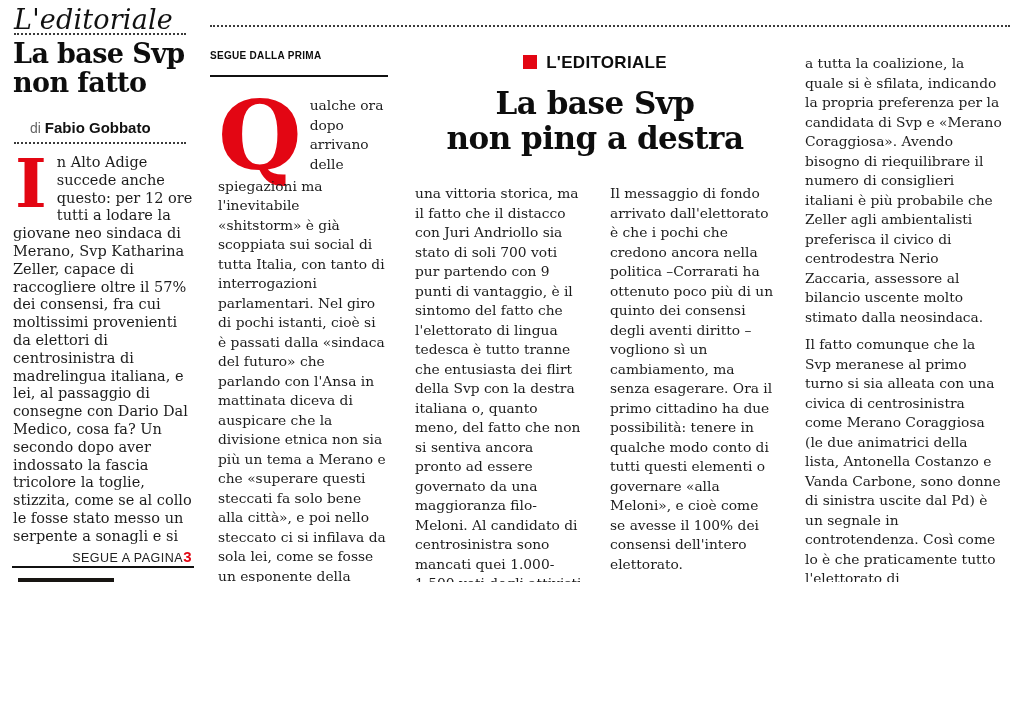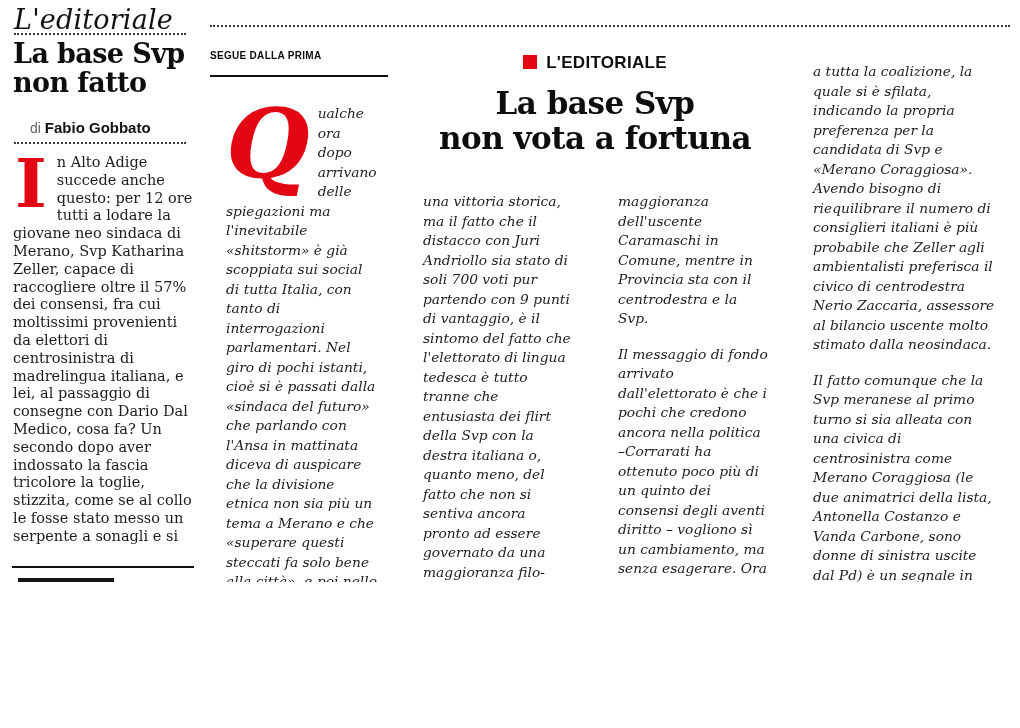--- a/index.html
+++ b/index.html
@@ -32,21 +32,21 @@
   .logo .sq{position:absolute;background:#fdc300;}
   .logo .il{position:absolute;left:7px;bottom:4px;color:#7dd3fc;
             font-family:"Liberation Sans", sans-serif;font-weight:bold;font-size:33px;line-height:33px;font-style:italic;}
   .logo .tiny{position:absolute;left:49px;top:44px;width:30px;height:28px;
               background:repeating-linear-gradient(to bottom,#fdc300 0 3px,transparent 3px 6px);}
 
   
   .kicker{font-family:"Liberation Sans", sans-serif;font-weight:bold;font-size:10px;
           letter-spacing:0.3px;color:#0d0d0d;}
   .news-col{font-size:13.8px;line-height:19.5px;text-align:left;overflow:hidden;}
-  .news-col p{margin:16px;font-style:italic;}
+  .news-col p{margin:8px;}
 
   
   .ed-label{font-family:"Liberation Sans", sans-serif;font-weight:bold;font-size:17px;
             letter-spacing:0.3px;color:#0d0d0d;text-align:center;}
   .ed-label .marker{display:inline-block;width:14px;height:14px;background:#e30613;
                     margin-right:9px;vertical-align:-1px;}
   .ed-headline{font-weight:bold;font-size:31px;line-height:35px;letter-spacing:-0.5px;
                color:#0d0d0d;text-align:center;}
 </style>
 </head>
@@ -67,20 +67,23 @@
     <b>Fabio Gobbato</b>
   </div>
   <div class="abs dotted" style="left:14px;top:142px;width:172px;"></div>
 
   <div class="abs side-body" style="left:13px;top:154px;width:185px;height:392px;overflow:hidden;">
     <p style="margin:0;">
       <span class="dc dc-i">I</span><span>n Alto Adige succede anche questo: per 12 ore tutti a lodare la giovane neo sindaca di Merano, Svp Katharina Zeller, capace di raccogliere oltre il 57% dei consensi, fra cui moltissimi provenienti da elettori di centrosinistra di madrelingua italiana, e lei, al passaggio di consegne con Dario Dal Medico, cosa fa? Un secondo dopo aver indossato la fascia tricolore la toglie, stizzita, come se al collo le fosse stato messo un serpente a sonagli e si prende il rimbrotto dal primo cittadino uscente «Questa devi metterla», le dice in modo piuttosto brusco, ma lei sorride disinvolta e va oltre. Il video diventa virale nel giro di pochi istanti.</span>
     </p>
   </div>
 
+  <div class="abs continuation" style="left:14px;top:548px;width:178px;">
+    <span>SEGUE A PAGINA</span><span class="pg">3</span>
+  </div>
   <div class="abs solid-rule" style="left:12px;top:566px;width:182px;height:2px;"></div>
 
   <div class="abs logo" style="left:18px;top:578px;">
     <div class="sq" style="left:18px;top:13px;width:17px;height:18px;"></div>
     <div class="sq" style="left:41px;top:13px;width:42px;height:18px;"></div>
     <div class="sq" style="left:41px;top:31px;width:17px;height:52px;"></div>
     <div class="tiny"></div>
     <div class="il">il</div>
   </div>
   <div class="abs page-num" style="left:134px;top:626px;">3</div>
@@ -97,30 +100,29 @@
       <span class="dc dc-q">Q</span><span>ualche ora dopo arrivano delle spiegazioni ma l'inevitabile «shitstorm» è già scoppiata sui social di tutta Italia, con tanto di interrogazioni parlamentari. Nel giro di pochi istanti, cioè si è passati dalla «sindaca del futuro» che parlando con l'Ansa in mattinata diceva di auspicare che la divisione etnica non sia più un tema a Merano e che «superare questi steccati fa solo bene alla città», e poi nello steccato ci si infilava da sola lei, come se fosse un esponente della destra tedesca più destra (forse evitabili i riferimenti del giorno successivo alla reazione istintiva ad un'«aggressione machista», visto che in un audio dice che il tricolore proprio non le piace). L'Alto Adige, insomma, è quel luogo magico in cui basta un niente per salire a bordo della Delorean di Marty McFly, fare un salto indietro di 40-50 anni, perdere il senso del tempo, e poi non rendersi conto se si tornati al 2025 o si è ancora nel 1985. Al netto della «shit» pestata da Zeller, che potrebbe anche portarle fortuna, comunque, l'esito della tornata elettorale nei due comuni più grandi dell'Alto Adige riserva diversi spunti di riflessione.</span>
     </p>
 
   </div>
 
   <div class="abs ed-label" style="left:405px;top:53px;width:380px;">
     <span class="marker"></span><span>L'EDITORIALE</span>
   </div>
   <div class="abs ed-headline" style="left:378px;top:86px;width:434px;">
     <div>La base Svp</div>
-    <div>non vota a fortuna</div>
+    <div>non ping a destra</div>
   </div>
 
   <div class="abs news-col" style="left:407px;top:176px;width:183px;height:516px;">
     <p>una vittoria storica, ma il fatto che il distacco con Juri Andriollo sia stato di soli 700 voti pur partendo con 9 punti di vantaggio, è il sintomo del fatto che l'elettorato di lingua tedesca è tutto tranne che entusiasta dei flirt della Svp con la destra italiana o, quanto meno, del fatto che non si sentiva ancora pronto ad essere governato da una maggioranza filo-Meloni. Al candidato di centrosinistra sono mancati quei 1.000-1.500 voti degli attivisti delle lobby economiche che avevano indicato la preferenza per Corrarati (artigiani dell'associazione in lingua tedesca Lvh, albergatori dell'Hgv. commercianti e contadini), ma è andato il grosso del voto di base della Stella alpina. Un segnale non da poco per i vertici della Volkspartei, che verrà però sicuramente ignorato nella speranza di portare a casa la riforma dell'autonomia nel doppio ping pong tra i due rami del Parlamento.</p>
 
   </div>
 
   <div class="abs news-col" style="left:602px;top:176px;width:183px;height:516px;">
-    <p>maggioranza dell'uscente Caramaschi in Comune, mentre in Provincia sta con il centrodestra e la Svp.</p>
     <p>Il messaggio di fondo arrivato dall'elettorato è che i pochi che credono ancora nella politica –Corrarati ha ottenuto poco più di un quinto dei consensi degli aventi diritto – vogliono sì un cambiamento, ma senza esagerare. Ora il primo cittadino ha due possibilità: tenere in qualche modo conto di tutti questi elementi o governare «alla Meloni», e cioè come se avesse il 100% dei consensi dell'intero elettorato.</p>
     <p>Superato l'incidente della fascia tricolore Katharina Zeller in riva al Passirio avrà l'imbarazzo della scelta nel governo della città. Sarà curioso vedere come si relazionerà con i Verdi. Gli ambientalisti, pur sapendo che gran parte del loro elettorato al ballottaggio avrebbe votato per Zeller, all'ultimo, dilaniati al loro interno, hanno deciso di lasciare «libertà di voto». Una scelta imposta dalla vecchia guardia meranese ignorata con coraggio da Ulrike Ceresara, la candidata che gli stessi Verdi avevano imposto</p>
   </div>
 
   <div class="abs news-col" style="left:797px;top:46px;width:214px;height:660px;">
     <p>a tutta la coalizione, la quale si è sfilata, indicando la propria preferenza per la candidata di Svp e «Merano Coraggiosa». Avendo bisogno di riequilibrare il numero di consiglieri italiani è più probabile che Zeller agli ambientalisti preferisca il civico di centrodestra Nerio Zaccaria, assessore al bilancio uscente molto stimato dalla neosindaca.</p>
     <p>Il fatto comunque che la Svp meranese al primo turno si sia alleata con una civica di centrosinistra come Merano Coraggiosa (le due animatrici della lista, Antonella Costanzo e Vanda Carbone, sono donne di sinistra uscite dal Pd) è un segnale in controtendenza. Così come lo è che praticamente tutto l'elettorato di centrosinistra, compreso quello di madrelingua tedesca dei Verdi, abbia fatto convergere i consensi su Katharina Zeller, invece di sostenere il centrista «italiano» Dal Medico. Anche alla luce di quello che è avvenuto a Bolzano con i voti «tedeschi» ad Andriollo sembra di poter dire che il matrimonio d'interesse tra la Stella alpina e la destra italiana non abbia ancora un grande supporto a livello popolare. Dopo l'approvazione definitiva della riforma dell'Autonomia, ai vertici Svp toccherà fare un bilancio tra costi e benefici.</p>
 
   </div>
 

